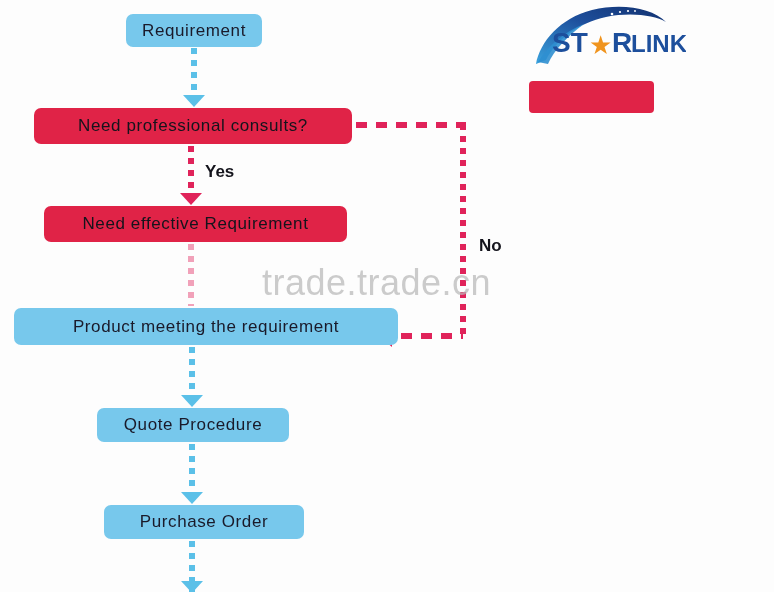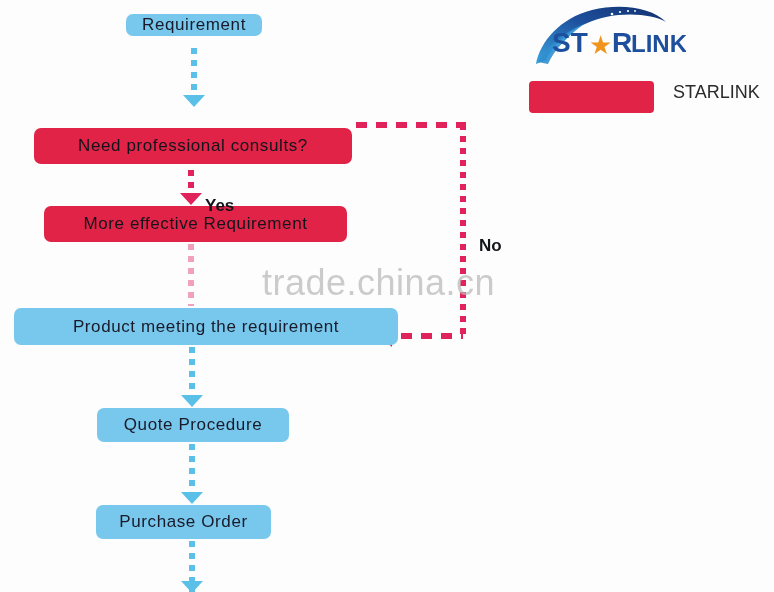--- a/index.html
+++ b/index.html
@@ -178,59 +178,58 @@
       <circle cx="101" cy="9" r="0.9" fill="#ffffff"></circle>
       <text x="18" y="50" font-family="Liberation Sans, sans-serif" font-size="28" font-weight="bold" fill="#1d4f9c">ST</text>
       <text x="55" y="52" font-family="Liberation Sans, sans-serif" font-size="26" fill="#f0941e">★</text>
       <text x="78" y="50" font-family="Liberation Sans, sans-serif" font-size="28" font-weight="bold" fill="#1d4f9c">R</text>
       <text x="97" y="50" font-family="Liberation Sans, sans-serif" font-size="24" font-weight="bold" fill="#1d4f9c">LINK</text>
     </svg>
   </div>
 
   <div id="legend-swatch"></div>
   <div id="legend-text">
-    <div>STARLINK</div>
-  </div>
-
-  <div id="watermark">trade.china.cn</div>
-
-  <div class="node blue" style="left:126px; top:14px; width:136px; height:22px;">
+  </div>
+
+  <div id="watermark">trade.trade.cn</div>
+
+  <div class="node blue" style="left:126px; top:14px; width:136px; height:33px;">
     <span>Requirement</span>
   </div>
 
-  <div class="node red" style="left:34px; top:108px; width:318px; height:36px;margin-top:20px;">
+  <div class="node red" style="left:34px; top:108px; width:318px; height:36px;">
     <span>Need professional consults?</span>
   </div>
 
   <div class="node red" style="left:44px; top:206px; width:303px; height:36px;">
-    <span>More effective Requirement</span>
+    <span>Need effective Requirement</span>
   </div>
 
   <div class="node blue" style="left:14px; top:308px; width:384px; height:37px;">
     <span>Product meeting the requirement</span>
   </div>
 
   <div class="node blue" style="left:97px; top:408px; width:192px; height:34px;">
     <span>Quote Procedure</span>
   </div>
 
-  <div class="node blue" style="left:96px; top:505px; width:175px; height:34px;">
+  <div class="node blue" style="left:104px; top:505px; width:200px; height:34px;">
     <span>Purchase Order</span>
   </div>
 
   <div class="vline blue" style="left:191px; top:48px; height:58px;">
     <div class="dashes"></div>
     <div class="arrowhead-down"></div>
   </div>
 
   <div class="vline red" style="left:188px; top:146px; height:58px;">
     <div class="dashes"></div>
     <div class="arrowhead-down"></div>
   </div>
-  <div class="branch-label" style="left:205px; top:162px;margin-top:34px;">Yes</div>
+  <div class="branch-label" style="left:205px; top:162px;">Yes</div>
 
   <div class="vline red" style="left:188px; top:244px; height:62px; opacity:0.42;">
     <div class="dashes"></div>
   </div>
 
   <div class="vline blue" style="left:189px; top:347px; height:59px;">
     <div class="dashes"></div>
     <div class="arrowhead-down"></div>
   </div>
 

